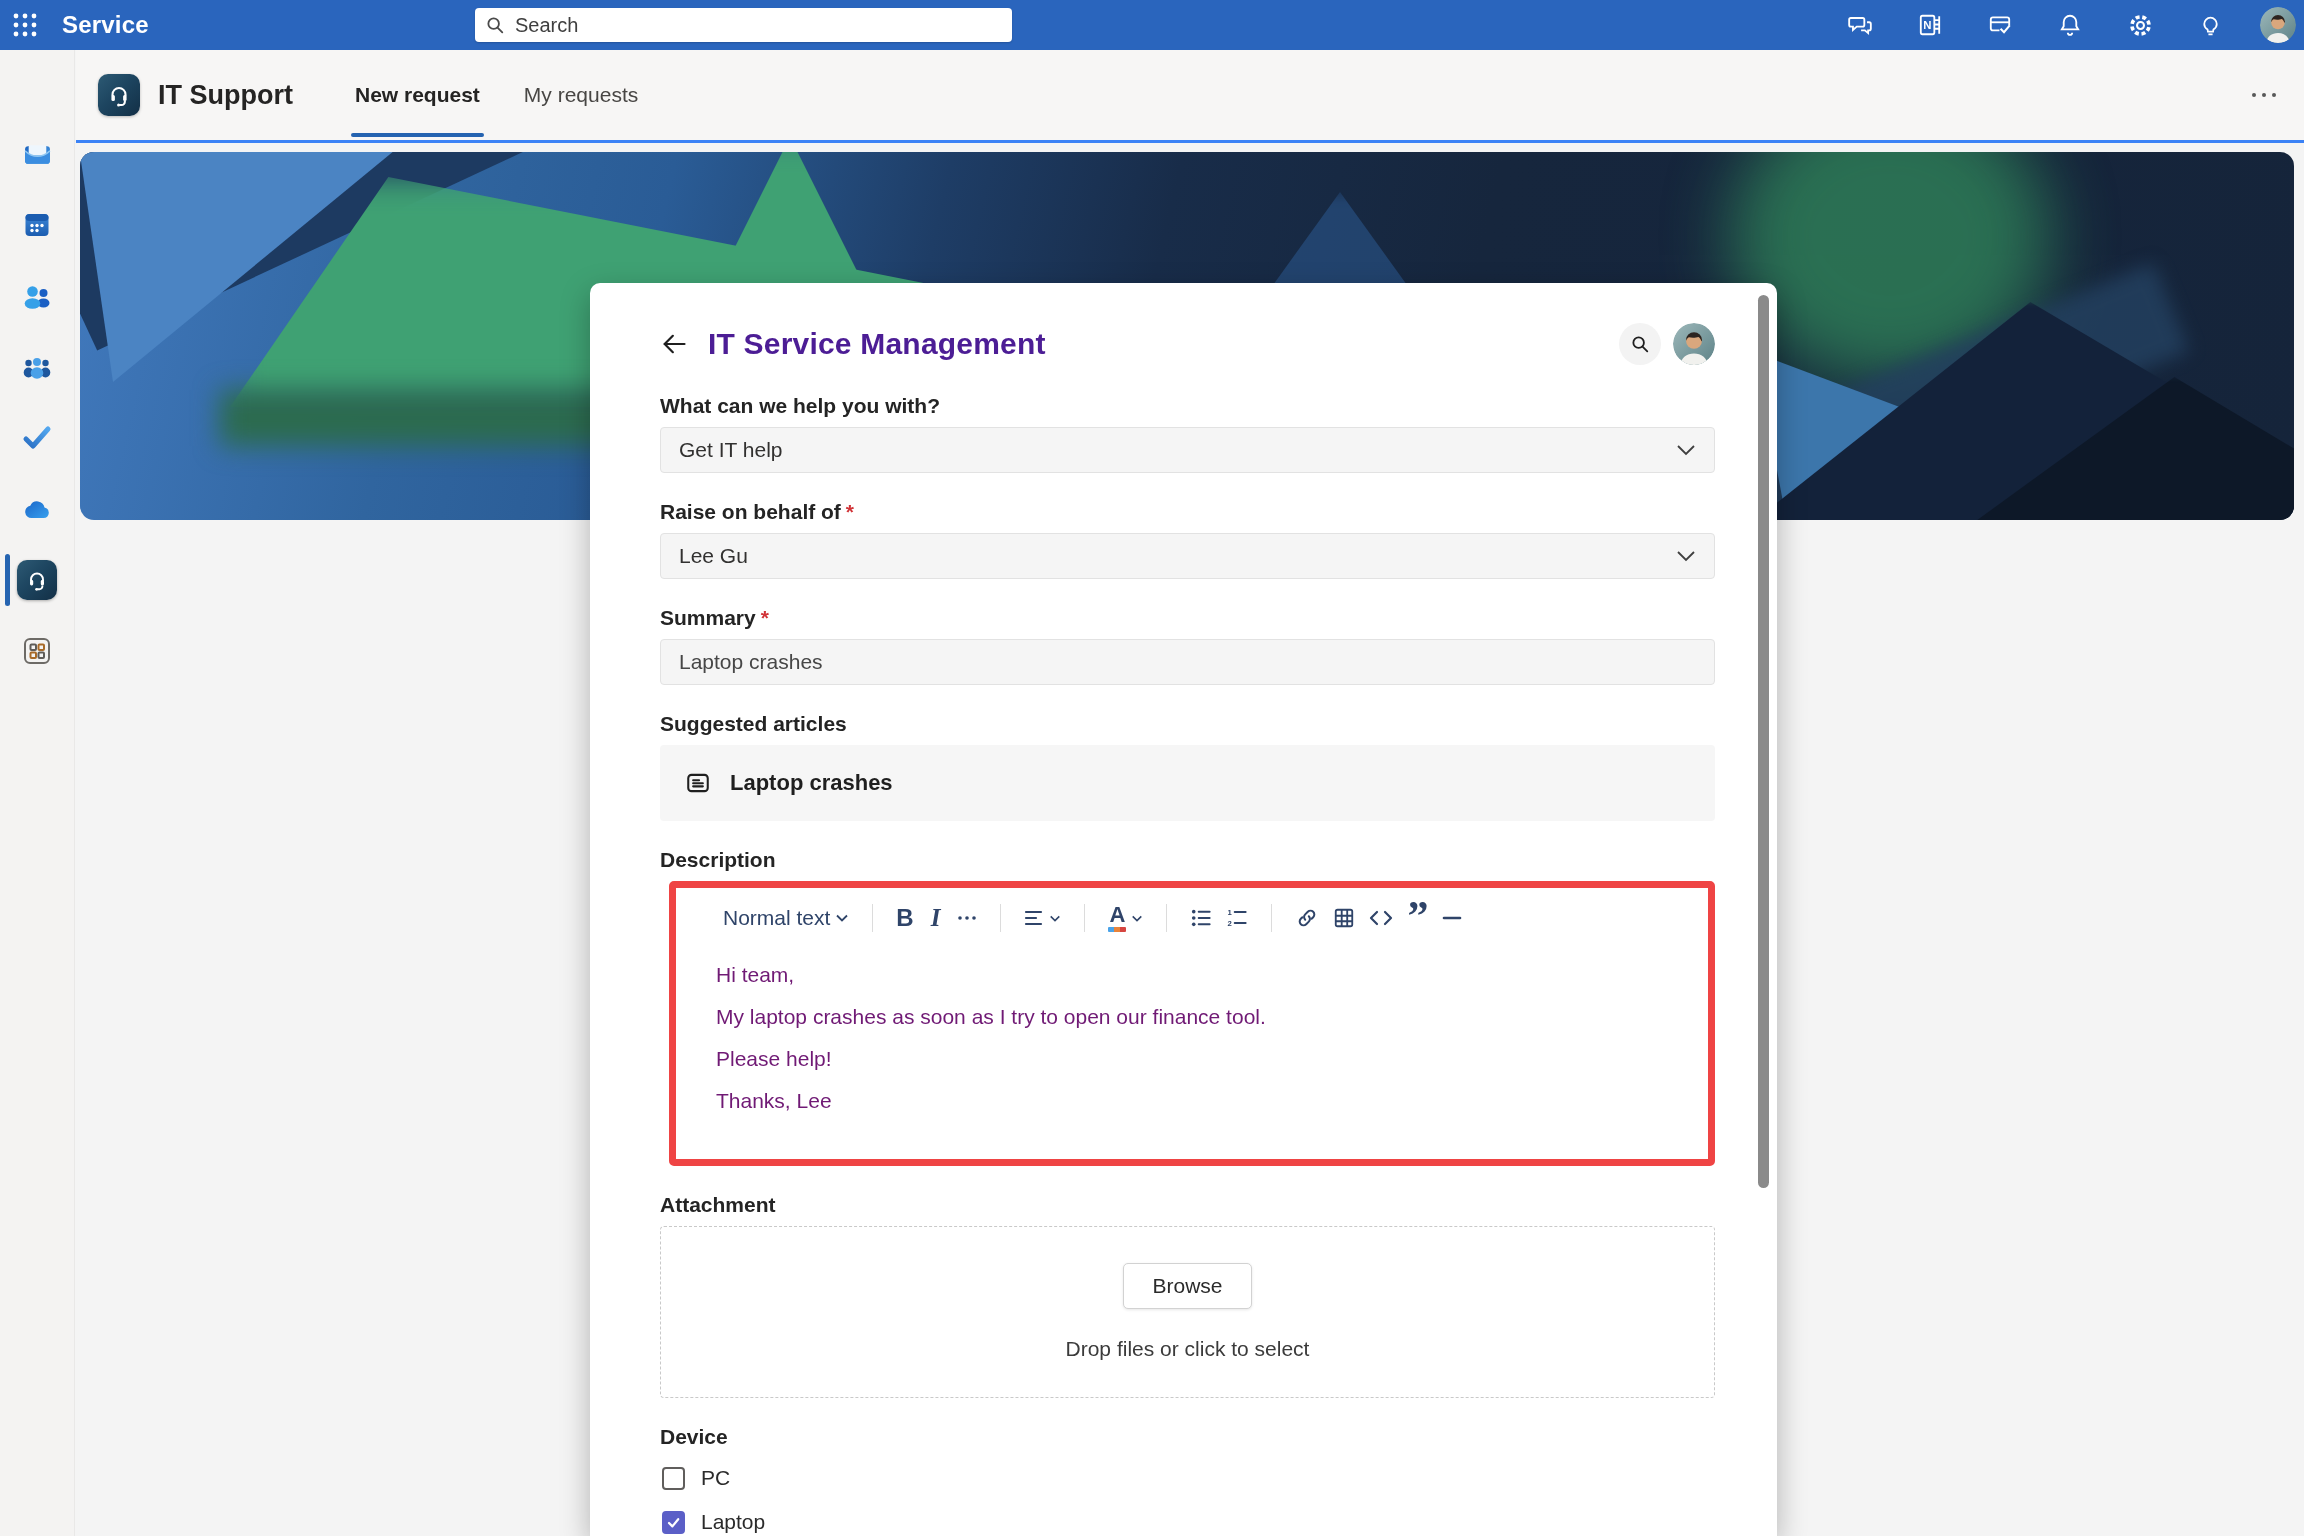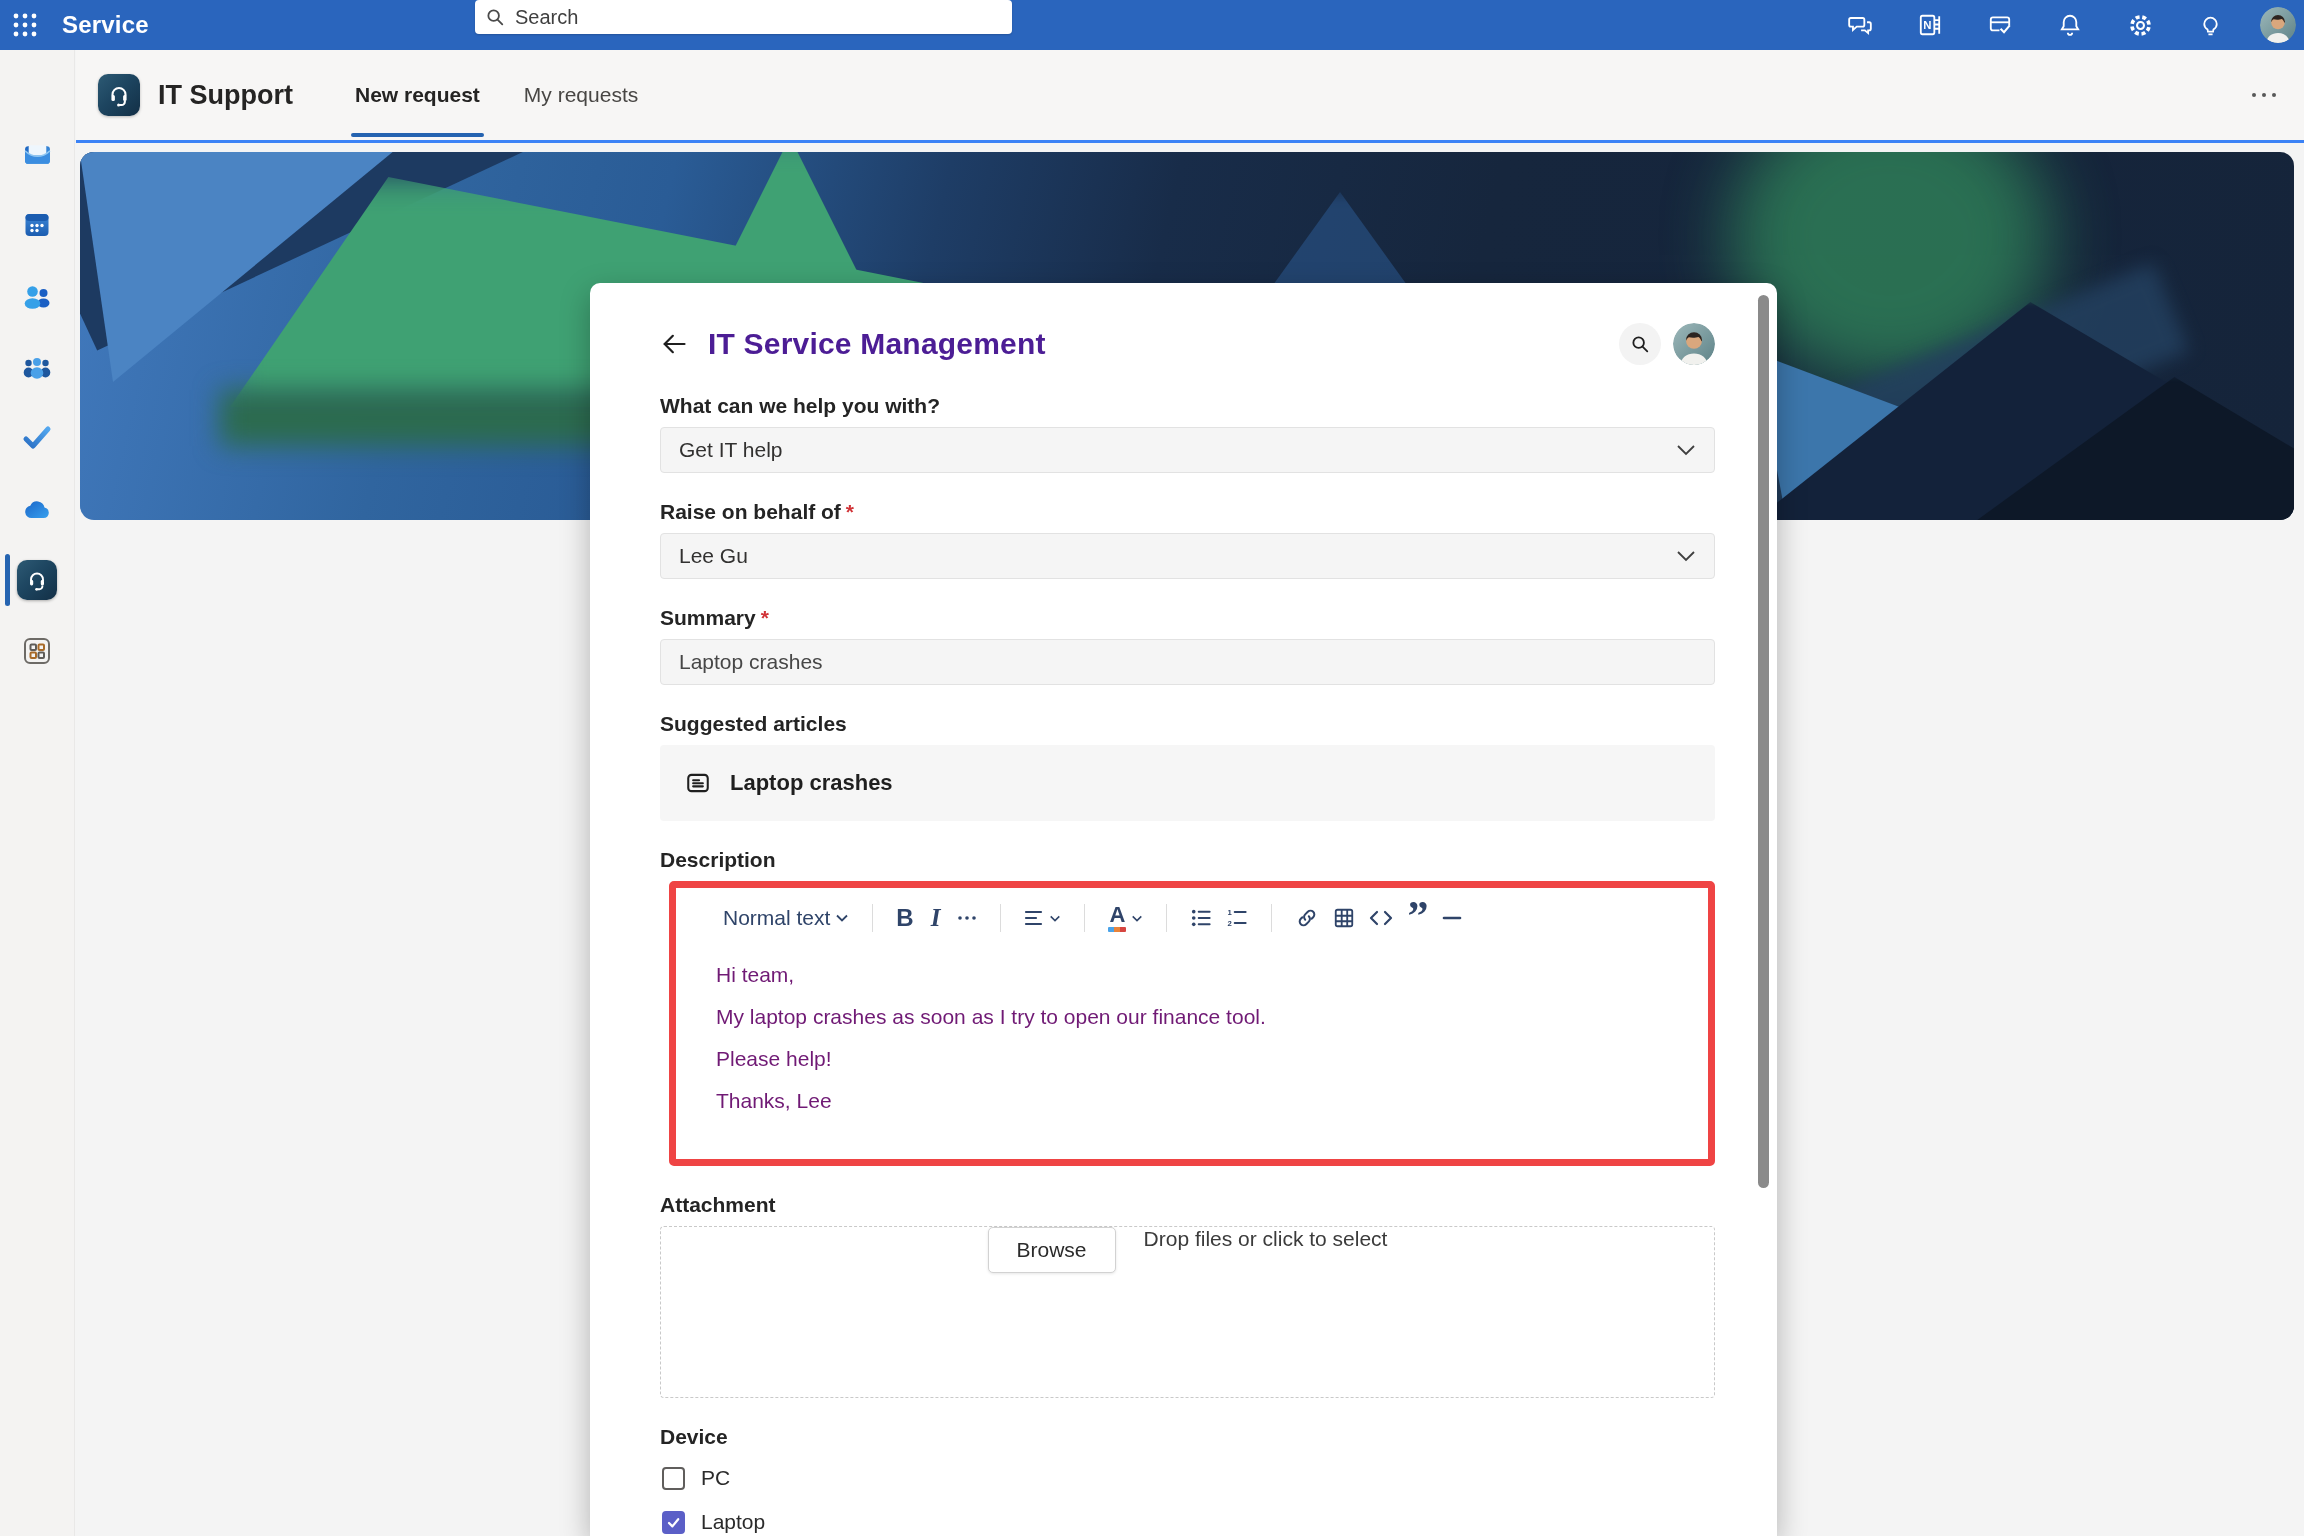--- a/index.html
+++ b/index.html
@@ -3,21 +3,21 @@
 <meta charset="utf-8">
 <style>
   * { box-sizing: border-box; margin: 0; padding: 0; }
   html,body { width:2304px; height:1536px; overflow:hidden; }
   body { font-family:"Liberation Sans", sans-serif; background:#f4f4f4; position:relative; }
 
   
   .topbar { position:absolute; left:0; top:0; width:2304px; height:50px; background:#2a65bd; display:flex; align-items:center; z-index:50; }
   .waffle { width:50px; height:50px; display:flex; align-items:center; justify-content:center; background:none; border:none; cursor:pointer; }
   .brand { color:#fff; font-size:24px; font-weight:700; margin-left:12px; letter-spacing:.2px; }
-  .searchbox { position:absolute; left:475px; top:0; width:537px; height:34px; background:#fff; border-radius:4px; display:flex; align-items:center; padding:0 10px; box-shadow:0 1px 2px rgba(0,0,0,.18); }
+  .searchbox { position:absolute; left:475px; top:8px; width:537px; height:34px; background:#fff; border-radius:4px; display:flex; align-items:center; padding:0 10px; box-shadow:0 1px 2px rgba(0,0,0,.18); }
   .searchbox svg { flex:none; }
   .searchbox input { border:none; outline:none; background:transparent; font-size:20px; margin-left:10px; width:100%; color:#333; font-family:"Liberation Sans", sans-serif; }
   .searchbox input::placeholder { color:#3f3f3f; }
   .topbar-right { position:absolute; right:8px; top:0; height:50px; display:flex; align-items:center; gap:30px; }
   .tb-btn { width:40px; height:40px; display:flex; align-items:center; justify-content:center; background:none; border:none; cursor:pointer; }
   .tb-avatar { width:36px; height:36px; border-radius:50%; overflow:hidden; border:none; padding:0; cursor:pointer; background:none; }
 
   
   .rail { position:absolute; left:0; top:50px; width:75px; height:1486px; background:#f4f3f2; border-right:1px solid #e9e8e7; display:flex; flex-direction:column; align-items:center; padding-top:89px; gap:41px; z-index:40; }
   .rail-item { position:relative; width:75px; height:30px; display:flex; align-items:center; justify-content:center; background:none; border:none; cursor:pointer; }
@@ -78,21 +78,21 @@
   .glyph-b { font-size:24px; font-weight:800; }
   .glyph-i { font-family:"Liberation Serif", serif; font-style:italic; font-size:25px; font-weight:600; padding:0 3px; }
   .glyph-q { font-family:"Liberation Serif", serif; font-size:42px; font-weight:700; line-height:20px; height:24px; }
   .a-color { display:flex; flex-direction:column; align-items:center; }
   .a-color .a { font-size:22px; font-weight:700; line-height:20px; }
   .a-bar { display:flex; margin-top:2px; border-radius:1px; overflow:hidden; }
   .a-bar i { width:6px; height:5px; display:block; }
   .ed-content { padding:30px 40px; }
   .ed-content p { font-size:21px; color:#701a75; line-height:26px; margin-bottom:16px; }
 
-  .dropzone { margin-top:8px; height:172px; border:1px dashed #c9c9c9; border-radius:4px; display:flex; flex-direction:row; align-items:flex-start; justify-content:center; gap:28px; }
+  .dropzone { margin-top:8px; height:172px; border:1px dashed #c9c9c9; border-radius:4px; display:flex; flex-direction:column; align-items:center; justify-content:center; gap:28px; }
   .browse-btn { background:#fff; border:1px solid #d2d2d2; border-radius:5px; padding:10px 28px; font-size:21px; color:#2b2b2b; font-family:"Liberation Sans", sans-serif; cursor:pointer; box-shadow:0 1px 3px rgba(0,0,0,.10); }
   .drop-hint { font-size:21px; color:#3b3b3b; }
 
   .device-opts { margin-top:10px; }
   .chk-row { display:flex; align-items:flex-end; gap:16px; margin-left:2px; margin-bottom:14px; height:30px; cursor:pointer; }
   .chk-box { width:23px; height:23px; border:2px solid #605e5c; border-radius:4px; background:#fff; display:flex; align-items:center; justify-content:center; flex:none; }
   .chk-row.checked .chk-box { background:#5b5fc7; border-color:#5b5fc7; }
   .chk-label { font-size:21px; color:#2b2b2b; }
 </style>
 </head>

